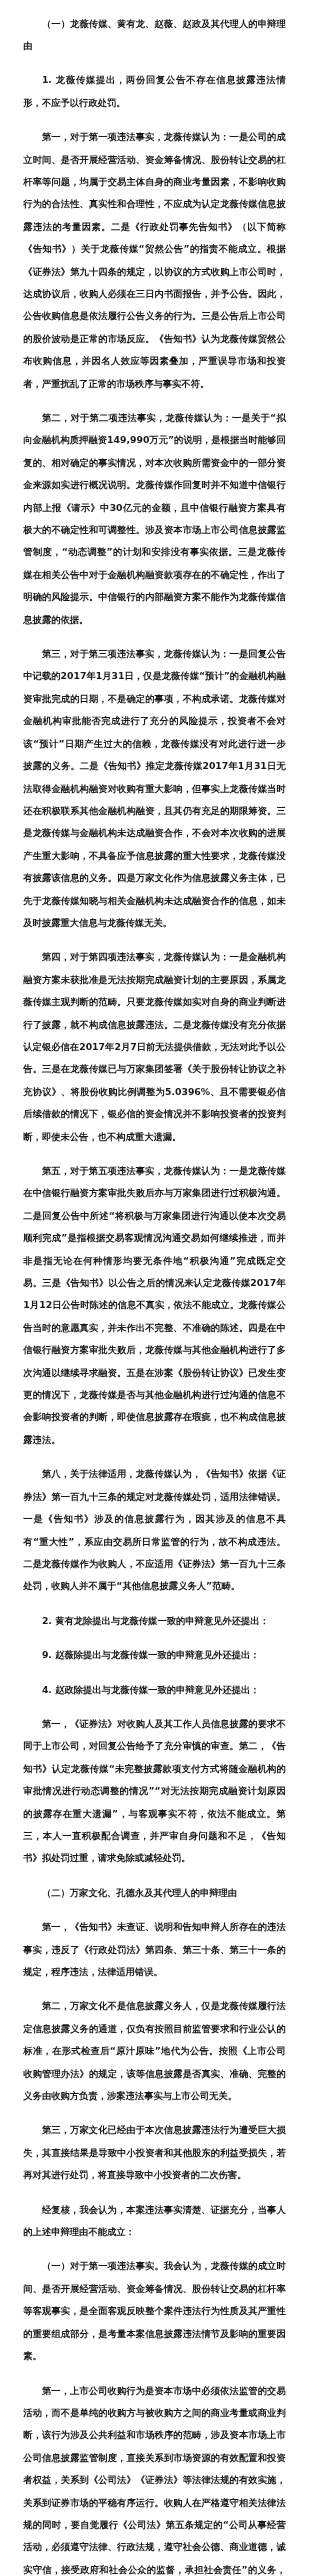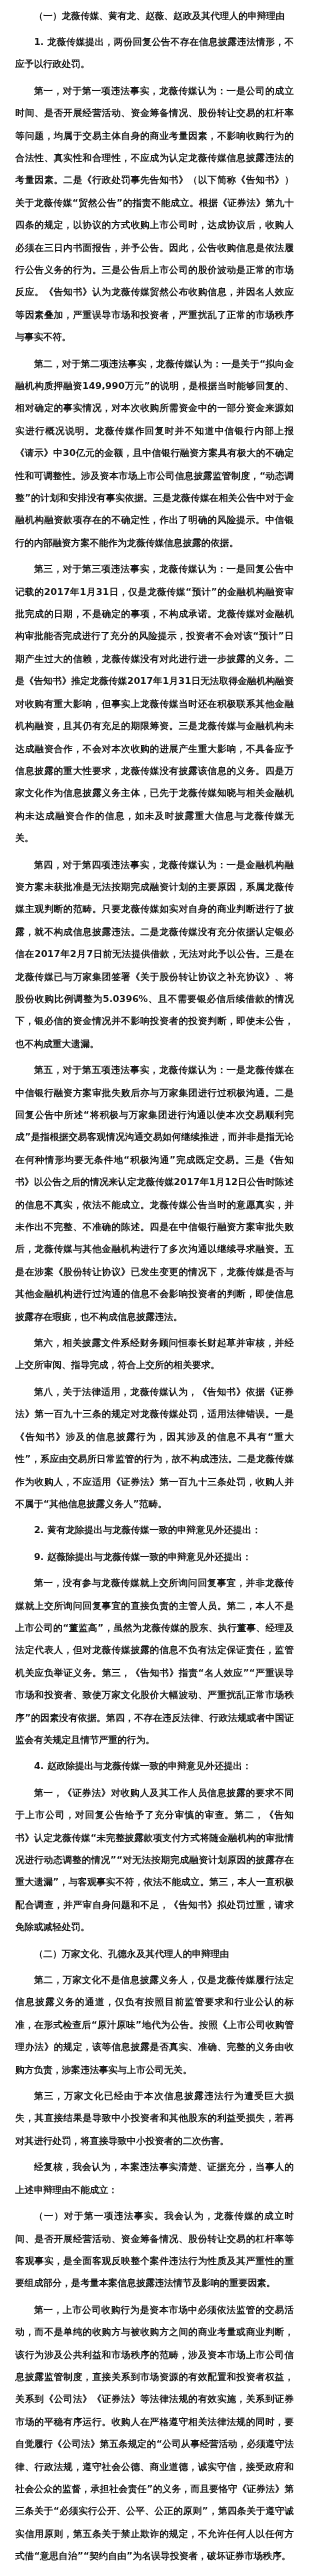--- a/index.html
+++ b/index.html
@@ -18,45 +18,44 @@
     min-height: 3941px;
     padding: 0.5px 11.3px 10.3px 11.3px;
     font-family: "DejaVu Sans", "Liberation Sans", sans-serif;
     font-size: 9.3px;
     line-height: 22.4px;
     font-weight: 600;
     color: #1a1a1a;
     text-align: justify;
   }
   .para {
-    margin: 4px;
+    margin: 12px;
     padding: 0;
     text-indent: 2em;
     text-justify: inter-ideograph;
     word-break: break-all;
   }
 </style>
 </head>
 <body style="background: rgb(255, 255, 255);">
 
 <div class="doc" id="document-body" style="color: rgb(26, 26, 26);">
     <p class="para">（一）龙薇传媒、黄有龙、赵薇、赵政及其代理人的申辩理由</p>
     <p class="para">1. 龙薇传媒提出，两份回复公告不存在信息披露违法情形，不应予以行政处罚。</p>
     <p class="para">第一，对于第一项违法事实，龙薇传媒认为：一是公司的成立时间、是否开展经营活动、资金筹备情况、股份转让交易的杠杆率等问题，均属于交易主体自身的商业考量因素，不影响收购行为的合法性、真实性和合理性，不应成为认定龙薇传媒信息披露违法的考量因素。二是《行政处罚事先告知书》（以下简称《告知书》）关于龙薇传媒“贸然公告”的指责不能成立。根据《证券法》第九十四条的规定，以协议的方式收购上市公司时，达成协议后，收购人必须在三日内书面报告，并予公告。因此，公告收购信息是依法履行公告义务的行为。三是公告后上市公司的股价波动是正常的市场反应。《告知书》认为龙薇传媒贸然公布收购信息，并因名人效应等因素叠加，严重误导市场和投资者，严重扰乱了正常的市场秩序与事实不符。</p>
     <p class="para">第二，对于第二项违法事实，龙薇传媒认为：一是关于“拟向金融机构质押融资149,990万元”的说明，是根据当时能够回复的、相对确定的事实情况，对本次收购所需资金中的一部分资金来源如实进行概况说明。龙薇传媒作回复时并不知道中信银行内部上报《请示》中30亿元的金额，且中信银行融资方案具有极大的不确定性和可调整性。涉及资本市场上市公司信息披露监管制度，“动态调整”的计划和安排没有事实依据。三是龙薇传媒在相关公告中对于金融机构融资款项存在的不确定性，作出了明确的风险提示。中信银行的内部融资方案不能作为龙薇传媒信息披露的依据。</p>
     <p class="para">第三，对于第三项违法事实，龙薇传媒认为：一是回复公告中记载的2017年1月31日，仅是龙薇传媒“预计”的金融机构融资审批完成的日期，不是确定的事项，不构成承诺。龙薇传媒对金融机构审批能否完成进行了充分的风险提示，投资者不会对该“预计”日期产生过大的信赖，龙薇传媒没有对此进行进一步披露的义务。二是《告知书》推定龙薇传媒2017年1月31日无法取得金融机构融资对收购有重大影响，但事实上龙薇传媒当时还在积极联系其他金融机构融资，且其仍有充足的期限筹资。三是龙薇传媒与金融机构未达成融资合作，不会对本次收购的进展产生重大影响，不具备应予信息披露的重大性要求，龙薇传媒没有披露该信息的义务。四是万家文化作为信息披露义务主体，已先于龙薇传媒知晓与相关金融机构未达成融资合作的信息，如未及时披露重大信息与龙薇传媒无关。</p>
     <p class="para">第四，对于第四项违法事实，龙薇传媒认为：一是金融机构融资方案未获批准是无法按期完成融资计划的主要原因，系属龙薇传媒主观判断的范畴。只要龙薇传媒如实对自身的商业判断进行了披露，就不构成信息披露违法。二是龙薇传媒没有充分依据认定银必信在2017年2月7日前无法提供借款，无法对此予以公告。三是在龙薇传媒已与万家集团签署《关于股份转让协议之补充协议》、将股份收购比例调整为5.0396%、且不需要银必信后续借款的情况下，银必信的资金情况并不影响投资者的投资判断，即使未公告，也不构成重大遗漏。</p>
     <p class="para">第五，对于第五项违法事实，龙薇传媒认为：一是龙薇传媒在中信银行融资方案审批失败后亦与万家集团进行过积极沟通。二是回复公告中所述“将积极与万家集团进行沟通以使本次交易顺利完成”是指根据交易客观情况沟通交易如何继续推进，而并非是指无论在何种情形均要无条件地“积极沟通”完成既定交易。三是《告知书》以公告之后的情况来认定龙薇传媒2017年1月12日公告时陈述的信息不真实，依法不能成立。龙薇传媒公告当时的意愿真实，并未作出不完整、不准确的陈述。四是在中信银行融资方案审批失败后，龙薇传媒与其他金融机构进行了多次沟通以继续寻求融资。五是在涉案《股份转让协议》已发生变更的情况下，龙薇传媒是否与其他金融机构进行过沟通的信息不会影响投资者的判断，即使信息披露存在瑕疵，也不构成信息披露违法。</p>
-    <p class="para">第六，相关披露文件系经财务顾问恒泰长财起草并审核，并经上交所审阅、指导完成，符合上交所的相关要求。</p>
     <p class="para">第八，关于法律适用，龙薇传媒认为，《告知书》依据《证券法》第一百九十三条的规定对龙薇传媒处罚，适用法律错误。一是《告知书》涉及的信息披露行为，因其涉及的信息不具有“重大性”，系应由交易所日常监管的行为，故不构成违法。二是龙薇传媒作为收购人，不应适用《证券法》第一百九十三条处罚，收购人并不属于“其他信息披露义务人”范畴。</p>
     <p class="para">2. 黄有龙除提出与龙薇传媒一致的申辩意见外还提出：</p>
     <p class="para">9. 赵薇除提出与龙薇传媒一致的申辩意见外还提出：</p>
-    <p class="para">第一，没有参与龙薇传媒就上交所询问回复事宜，并非龙薇传媒就上交所询问回复事宜的直接负责的主管人员。第二，本人不是上市公司的“董监高”，虽然为龙薇传媒的股东、执行董事、经理及法定代表人，但对龙薇传媒披露的信息不负有法定保证责任，监管机关应负举证义务。第三，《告知书》指责“名人效应”“严重误导市场和投资者、致使万家文化股价大幅波动、严重扰乱正常市场秩序”的因素没有依据。第四，不存在违反法律、行政法规或者中国证监会有关规定且情节严重的行为。</p>
     <p class="para">4. 赵政除提出与龙薇传媒一致的申辩意见外还提出：</p>
     <p class="para">第一，《证券法》对收购人及其工作人员信息披露的要求不同于上市公司，对回复公告给予了充分审慎的审查。第二，《告知书》认定龙薇传媒“未完整披露款项支付方式将随金融机构的审批情况进行动态调整的情况”“对无法按期完成融资计划原因的披露存在重大遗漏”，与客观事实不符，依法不能成立。第三，本人一直积极配合调查，并严审自身问题和不足，《告知书》拟处罚过重，请求免除或减轻处罚。</p>
     <p class="para">（二）万家文化、孔德永及其代理人的申辩理由</p>
+    <p class="para">第一，《告知书》未查证、说明和告知申辩人所存在的违法事实，违反了《行政处罚法》第四条、第三十条、第三十一条的规定，程序违法，法律适用错误。</p>
     <p class="para">第二，万家文化不是信息披露义务人，仅是龙薇传媒履行法定信息披露义务的通道，仅负有按照目前监管要求和行业公认的标准，在形式检查后“原汁原味”地代为公告。按照《上市公司收购管理办法》的规定，该等信息披露是否真实、准确、完整的义务由收购方负责，涉案违法事实与上市公司无关。</p>
     <p class="para">第三，万家文化已经由于本次信息披露违法行为遭受巨大损失，其直接结果是导致中小投资者和其他股东的利益受损失，若再对其进行处罚，将直接导致中小投资者的二次伤害。</p>
     <p class="para">经复核，我会认为，本案违法事实清楚、证据充分，当事人的上述申辩理由不能成立：</p>
     <p class="para">（一）对于第一项违法事实。我会认为，龙薇传媒的成立时间、是否开展经营活动、资金筹备情况、股份转让交易的杠杆率等客观事实，是全面客观反映整个案件违法行为性质及其严重性的重要组成部分，是考量本案信息披露违法情节及影响的重要因素。</p>
     <p class="para">第一，上市公司收购行为是资本市场中必须依法监管的交易活动，而不是单纯的收购方与被收购方之间的商业考量或商业判断，该行为涉及公共利益和市场秩序的范畴，涉及资本市场上市公司信息披露监管制度，直接关系到市场资源的有效配置和投资者权益，关系到《公司法》《证券法》等法律法规的有效实施，关系到证券市场的平稳有序运行。收购人在严格遵守相关法律法规的同时，要自觉履行《公司法》第五条规定的“公司从事经营活动，必须遵守法律、行政法规，遵守社会公德、商业道德，诚实守信，接受政府和社会公众的监督，承担社会责任”的义务，而且要恪守《证券法》第三条关于“必须实行公开、公平、公正的原则”，第四条关于遵守诚实信用原则，第五条关于禁止欺诈的规定，不允许任何人以任何方式借“意思自治”“契约自由”为名误导投资者，破坏证券市场秩序。</p>
   </div>
 
 
 </body></html>

